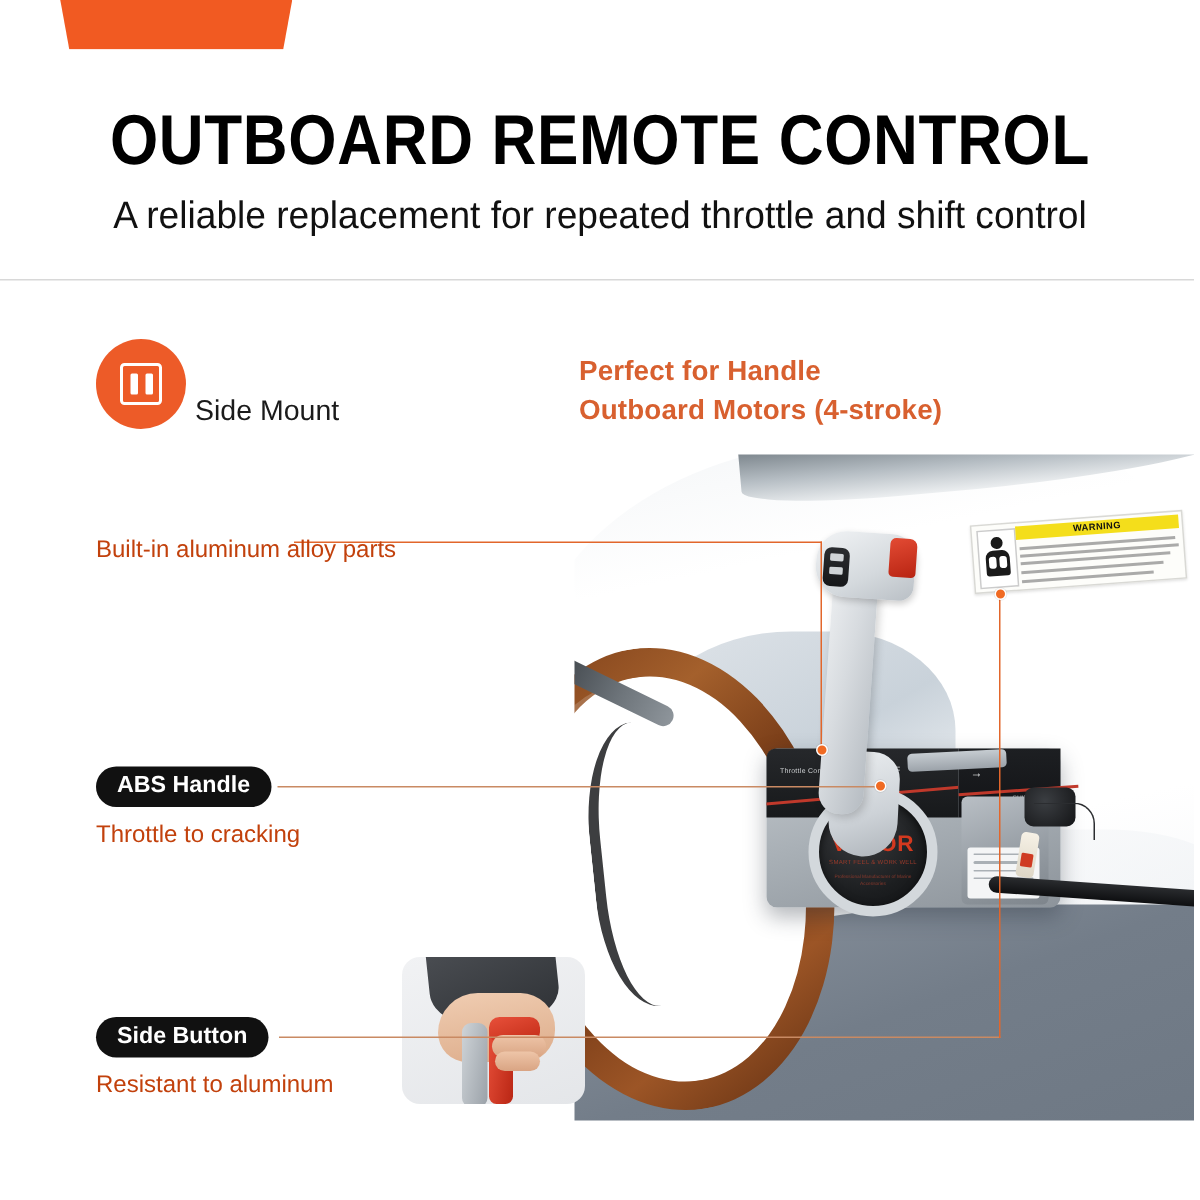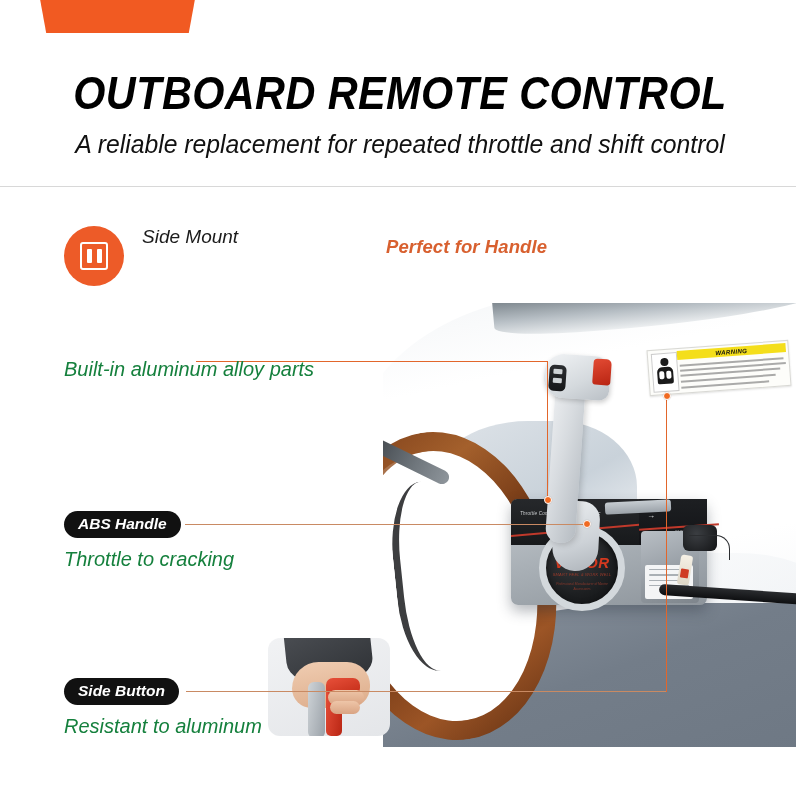--- a/index.html
+++ b/index.html
@@ -5,21 +5,21 @@
 <style>
   html,body{margin:0;padding:0;}
   body{
     width:800px;height:800px;
     background:#ffffff;
     font-family:"Liberation Sans","DejaVu Sans",sans-serif;
     overflow:hidden;
     position:relative;
     -webkit-font-smoothing:antialiased;
   }
-  .page{position:relative;width:796px;height:800px;overflow:hidden;background:#fff;font-style:italic;}
+  .page{position:relative;width:796px;height:800px;overflow:hidden;background:#fff;}
 
   
   .brand-tab{
     position:absolute;left:40px;top:-1px;width:155px;height:34px;
     background:#F15A22;
     clip-path:polygon(0% 0%,100% 0%,96% 100%,4% 100%);
     border-radius:0 0 4px 4px;
   }
 
   
@@ -39,21 +39,21 @@
     position:absolute;left:0;top:130px;width:800px;text-align:center;
     font-size:25.5px;color:#111;white-space:nowrap;
     transform:scaleX(0.97);transform-origin:center top;
   }
   .divider{
     position:absolute;left:0;top:186px;width:800px;height:1px;background:#d8d8d8;
   }
 
   
   .mount{
-    position:absolute;left:64px;top:226px;display:flex;align-items:flex-start;gap:18px;
+    position:absolute;left:64px;top:226px;display:flex;align-items:flex-end;gap:6px;
   }
   .mount-circle{
     width:60px;height:60px;border-radius:50%;background:#ED5B28;
     display:flex;align-items:center;justify-content:center;flex:none;
   }
   .mount-glyph{
     width:28px;height:28px;border:2.5px solid #fff;border-radius:3px;
     display:flex;align-items:center;justify-content:center;gap:5px;box-sizing:border-box;
   }
   .mount-glyph i{display:block;width:5px;height:14px;background:#fff;border-radius:1px;}
@@ -286,21 +286,21 @@
     position:absolute;left:58px;top:40px;width:34px;height:17px;
     background:linear-gradient(160deg,#E8503A,#C22C17);border-radius:7px;
   }
 
   
   .callout{position:absolute;left:64px;}
   .pill{
     display:inline-block;background:#111;color:#fff;border-radius:14px;
     padding:4px 14px 5px;font-size:15.5px;font-weight:bold;white-space:nowrap;
   }
-  .desc{margin-top:10px;font-size:20px;color:#15803d;white-space:nowrap;}
+  .desc{margin-top:10px;font-size:16px;color:#c2410c;white-space:nowrap;}
 
   
   .lead{position:absolute;background:#C98A63;}
   .lead.h{height:1.4px;}
   .lead.v{width:1.4px;}
   .lead.orange{background:#E2662B;}
   .dot{
     position:absolute;width:8px;height:8px;border-radius:50%;
     background:#F06A22;border:1.6px solid #fff;box-sizing:border-box;
     box-shadow:0 0 0 .5px rgba(0,0,0,.08);
@@ -322,20 +322,21 @@
       <div class="mount-glyph">
         <i></i>
         <i></i>
       </div>
     </div>
     <div class="mount-label">Side Mount</div>
   </div>
 
   <div class="yamaha">
     <div>Perfect for Handle</div>
+    <div>Outboard Motors (4-stroke)</div>
   </div>
 
   <div class="scene">
     <div class="scene-inner">
       <div class="hull"></div>
       <div class="hull-top-edge"></div>
       <div class="console"></div>
       <div class="hull-shadow-soft"></div>
       <div class="hull-shadow-lower"></div>
 

